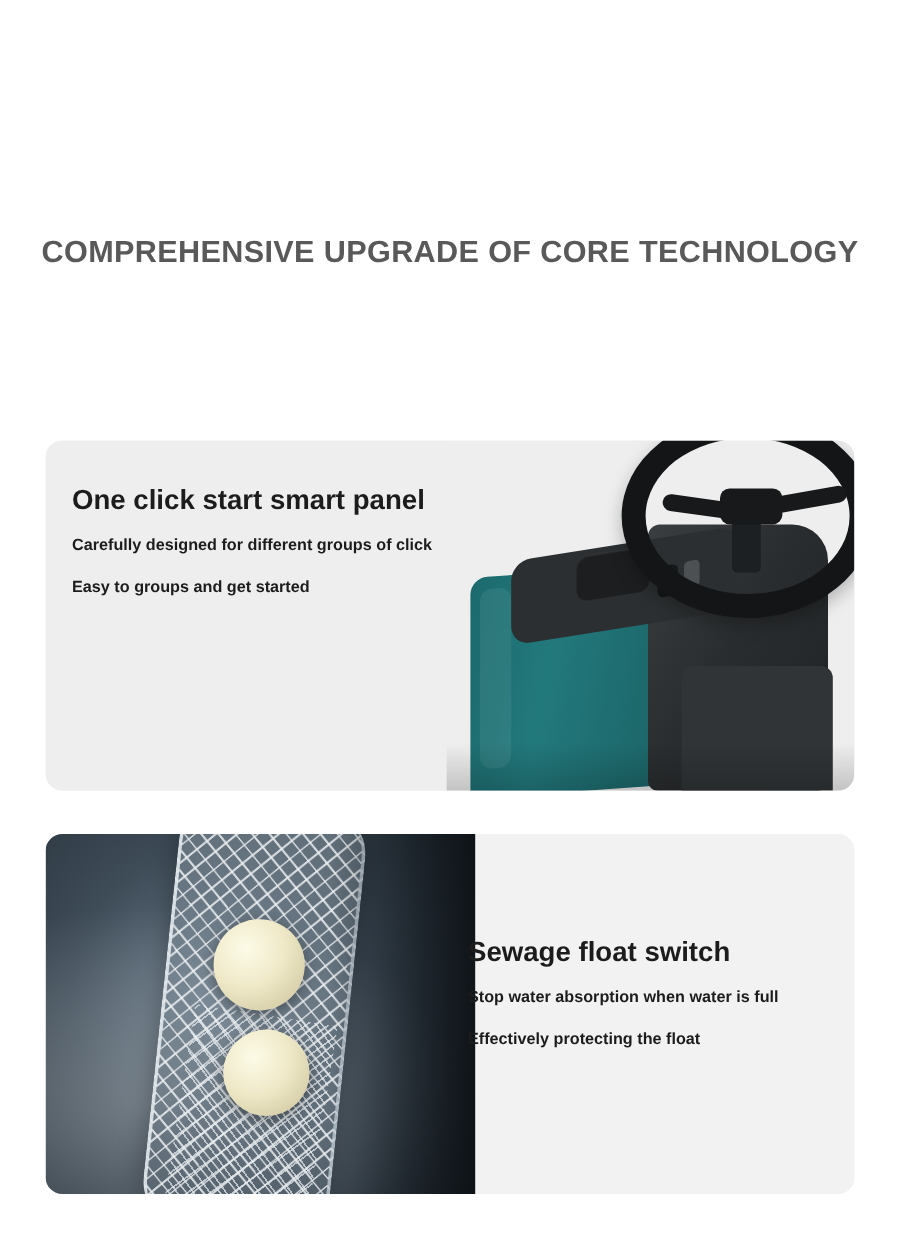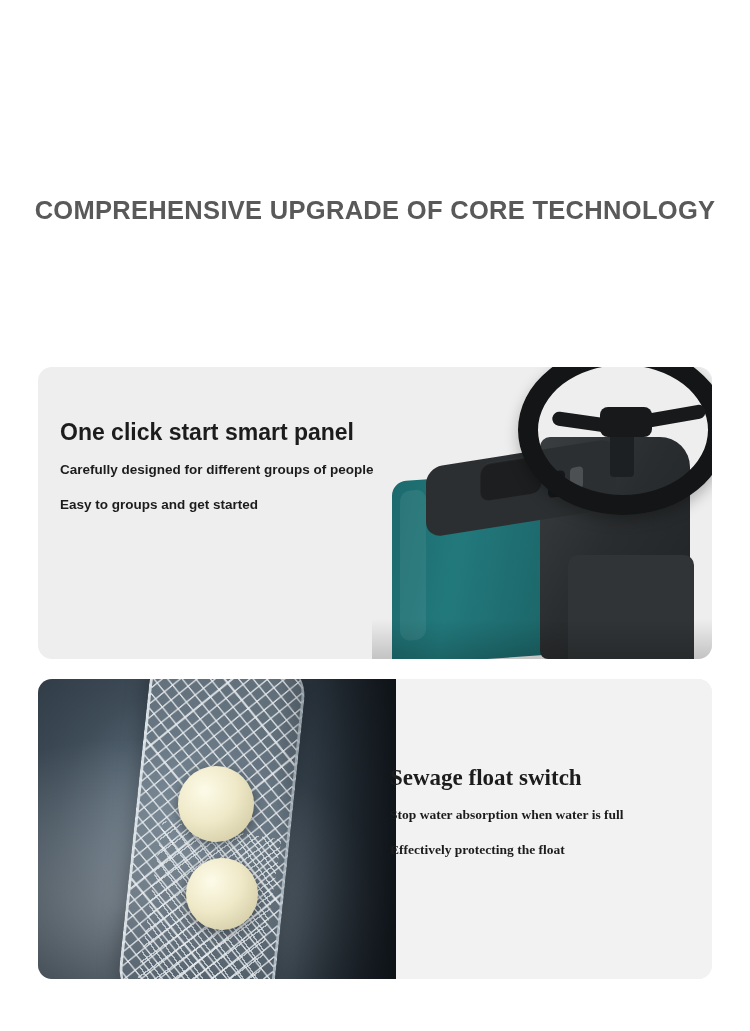--- a/index.html
+++ b/index.html
@@ -45,34 +45,33 @@
 
   .card-one {
     left: 38px;
     top: 367px;
     width: 674px;
     height: 292px;
   }
 
   .card-two {
     left: 38px;
-    top: 679px;
+    top: 695px;
     width: 674px;
     height: 300px;
-    font-family: Liberation Serif, serif;
   }
 
   .card-text {
     position: absolute;
     z-index: 5;
   }
 
   .card-one .card-text {
     left: 22px;
-    top: 52px;
+    top: 36px;
     width: 370px;
   }
 
   .card-two .card-text {
     left: 352px;
     top: 85px;
     width: 310px;
   }
 
   .card-title {
@@ -348,21 +347,21 @@
       <div class="wheel-column"></div>
       <div class="wheel"></div>
       <div class="wheel-spoke-l"></div>
       <div class="wheel-spoke-r"></div>
       <div class="wheel-hub"></div>
       <div class="body-shadow"></div>
     </div>
 
     <div class="card-text">
       <h2 class="card-title">One click start smart panel</h2>
-      <p class="card-line">Carefully designed for different groups of people</p>
+      <p class="card-line">Carefully designed for different groups of click</p>
       <p class="card-line">Easy to groups and get started</p>
     </div>
 
   </div>
 
   <div class="card card-two">
 
     <div class="white-right"></div>
 
     <div class="photo-two">

